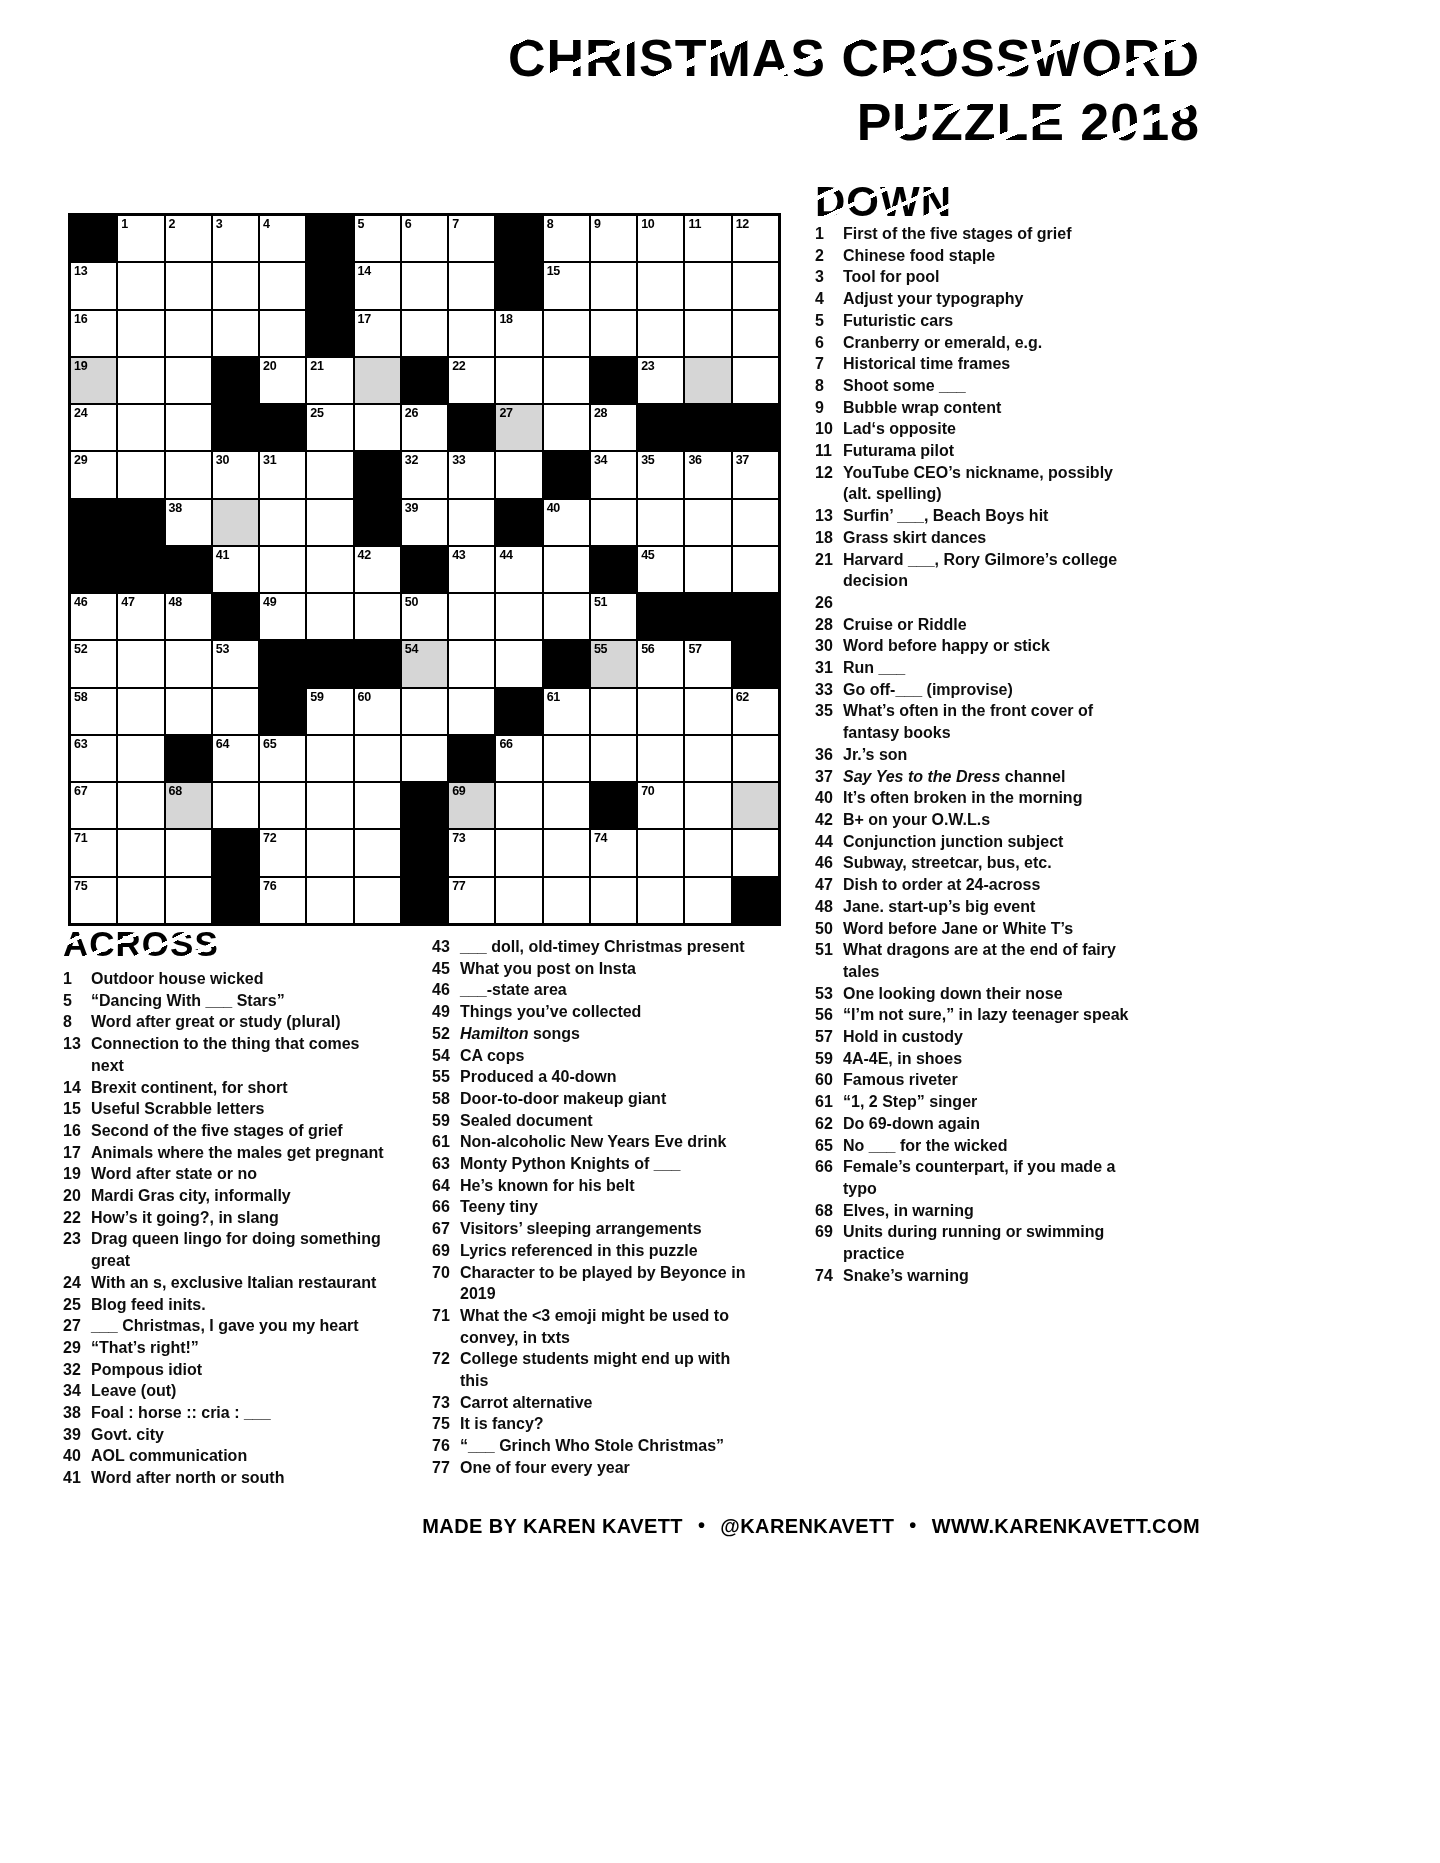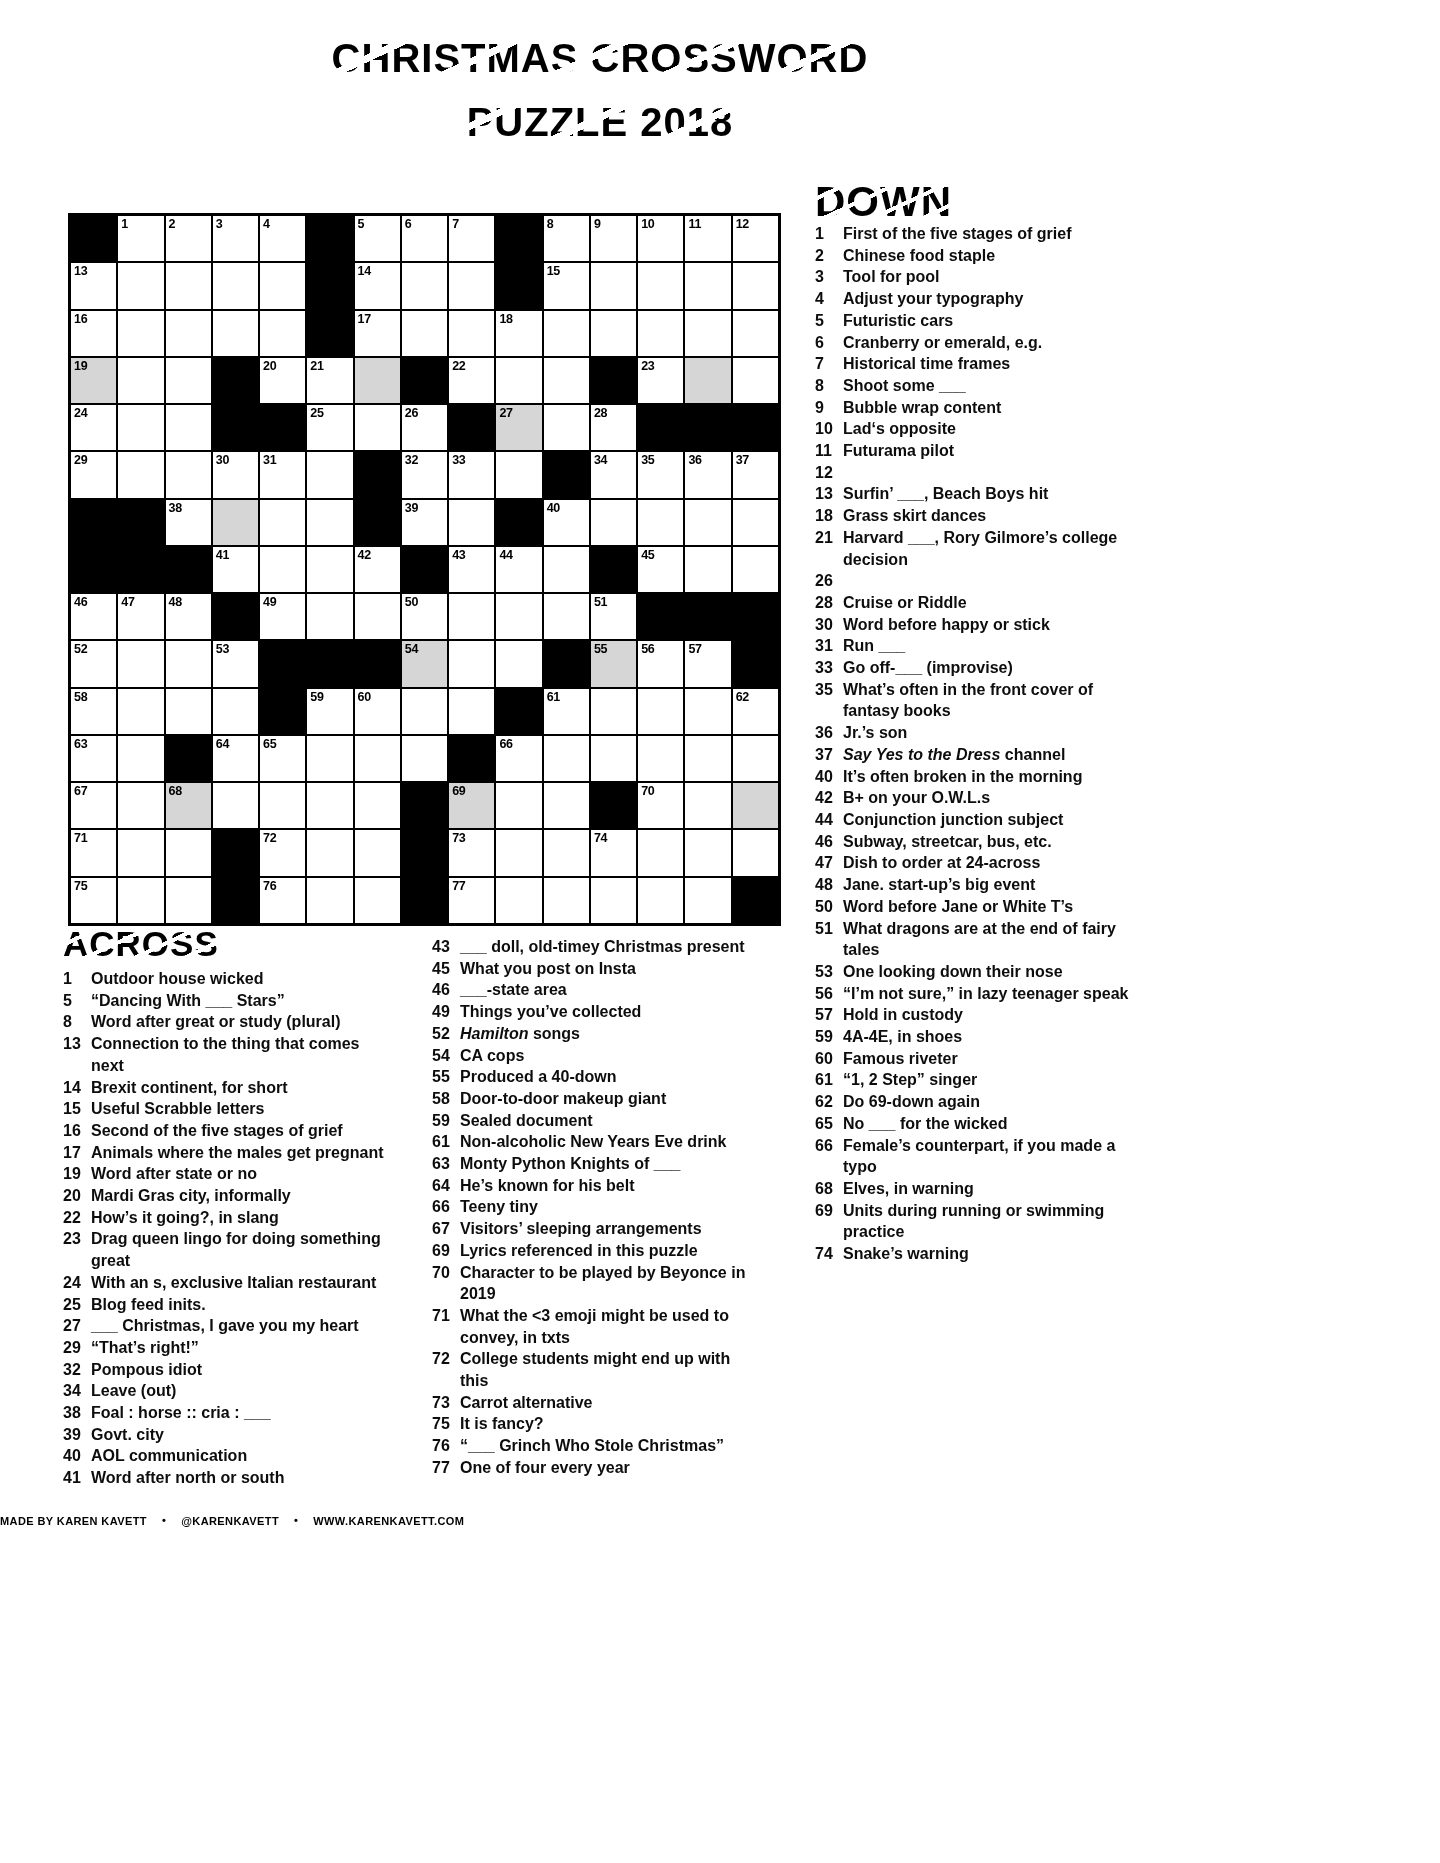--- a/index.html
+++ b/index.html
@@ -13,22 +13,22 @@
     .stencil-lg{
       background-image:repeating-linear-gradient(155deg,#000 0 40px,#fff 40px 47px);
       -webkit-background-clip:text;background-clip:text;color:transparent;
     }
     .stencil-sm{
       background-image:repeating-linear-gradient(155deg,#000 0 17px,#fff 17px 21px);
       -webkit-background-clip:text;background-clip:text;color:transparent;
     }
   }
   #title{
-    position:absolute;top:26px;left:0;width:1200px;text-align:center;
-    font-size:40px;line-height:64px;letter-spacing:1px;font-weight:700;
+    position:absolute;top:26px;left:0;width:1200px;text-align:right;
+    font-size:52px;line-height:64px;letter-spacing:1px;font-weight:700;
   }
   #grid{
     position:absolute;left:68px;top:213px;width:713px;height:713px;
     box-sizing:border-box;border:3px solid #000;background:#000;
     display:grid;grid-template-columns:repeat(15,1fr);grid-template-rows:repeat(15,1fr);gap:2px;
   }
   .cell{background:#fff;position:relative;}
   .cell.black{background:#000;}
   .cell.shaded{background:#d6d6d6;}
   .cellnum{
@@ -37,22 +37,22 @@
   }
   .clue{display:flex;align-items:flex-start;font-size:16px;line-height:21.7px;font-weight:700;}
   .cnum{flex:0 0 auto;min-width:19px;margin-right:9px;}
   .ctext{white-space:pre-line;}
   #down-header{position:absolute;left:815px;top:178px;font-size:42px;letter-spacing:1px;}
   #down-list{position:absolute;left:815px;top:223px;width:400px;}
   #across-header{position:absolute;left:63px;top:924px;font-size:35px;letter-spacing:1px;text-align:right;}
   #across-col1{position:absolute;left:63px;top:968px;width:385px;}
   #across-col2{position:absolute;left:432px;top:936px;width:415px;}
   #footer{
-    position:absolute;top:1515px;left:0;width:1200px;text-align:left;
-    font-size:11px;font-weight:700;letter-spacing:0.4px;color:#000;
+    position:absolute;top:1515px;left:0;width:1200px;text-align:right;
+    font-size:20px;font-weight:700;letter-spacing:0.4px;color:#000;
   }
   .bullet{display:inline-block;margin:0 15px;transform:translateY(-1px);}
 </style>
 </head>
 <body>
 
 <div id="title">
   <div class="stencil stencil-lg">CHRISTMAS CROSSWORD</div>
   <div class="stencil stencil-lg">PUZZLE 2018</div>
 </div>
@@ -480,20 +480,22 @@
     <div class="clue">
       <span class="cnum">10</span>
       <span class="ctext">Lad‘s opposite</span>
     </div>
     <div class="clue">
       <span class="cnum">11</span>
       <span class="ctext">Futurama pilot</span>
     </div>
     <div class="clue">
       <span class="cnum">12</span>
+      <span class="ctext">YouTube CEO’s nickname, possibly
+(alt. spelling)</span>
     </div>
     <div class="clue">
       <span class="cnum">13</span>
       <span class="ctext">Surfin’ ___, Beach Boys hit</span>
     </div>
     <div class="clue">
       <span class="cnum">18</span>
       <span class="ctext">Grass skirt dances</span>
     </div>
     <div class="clue">

